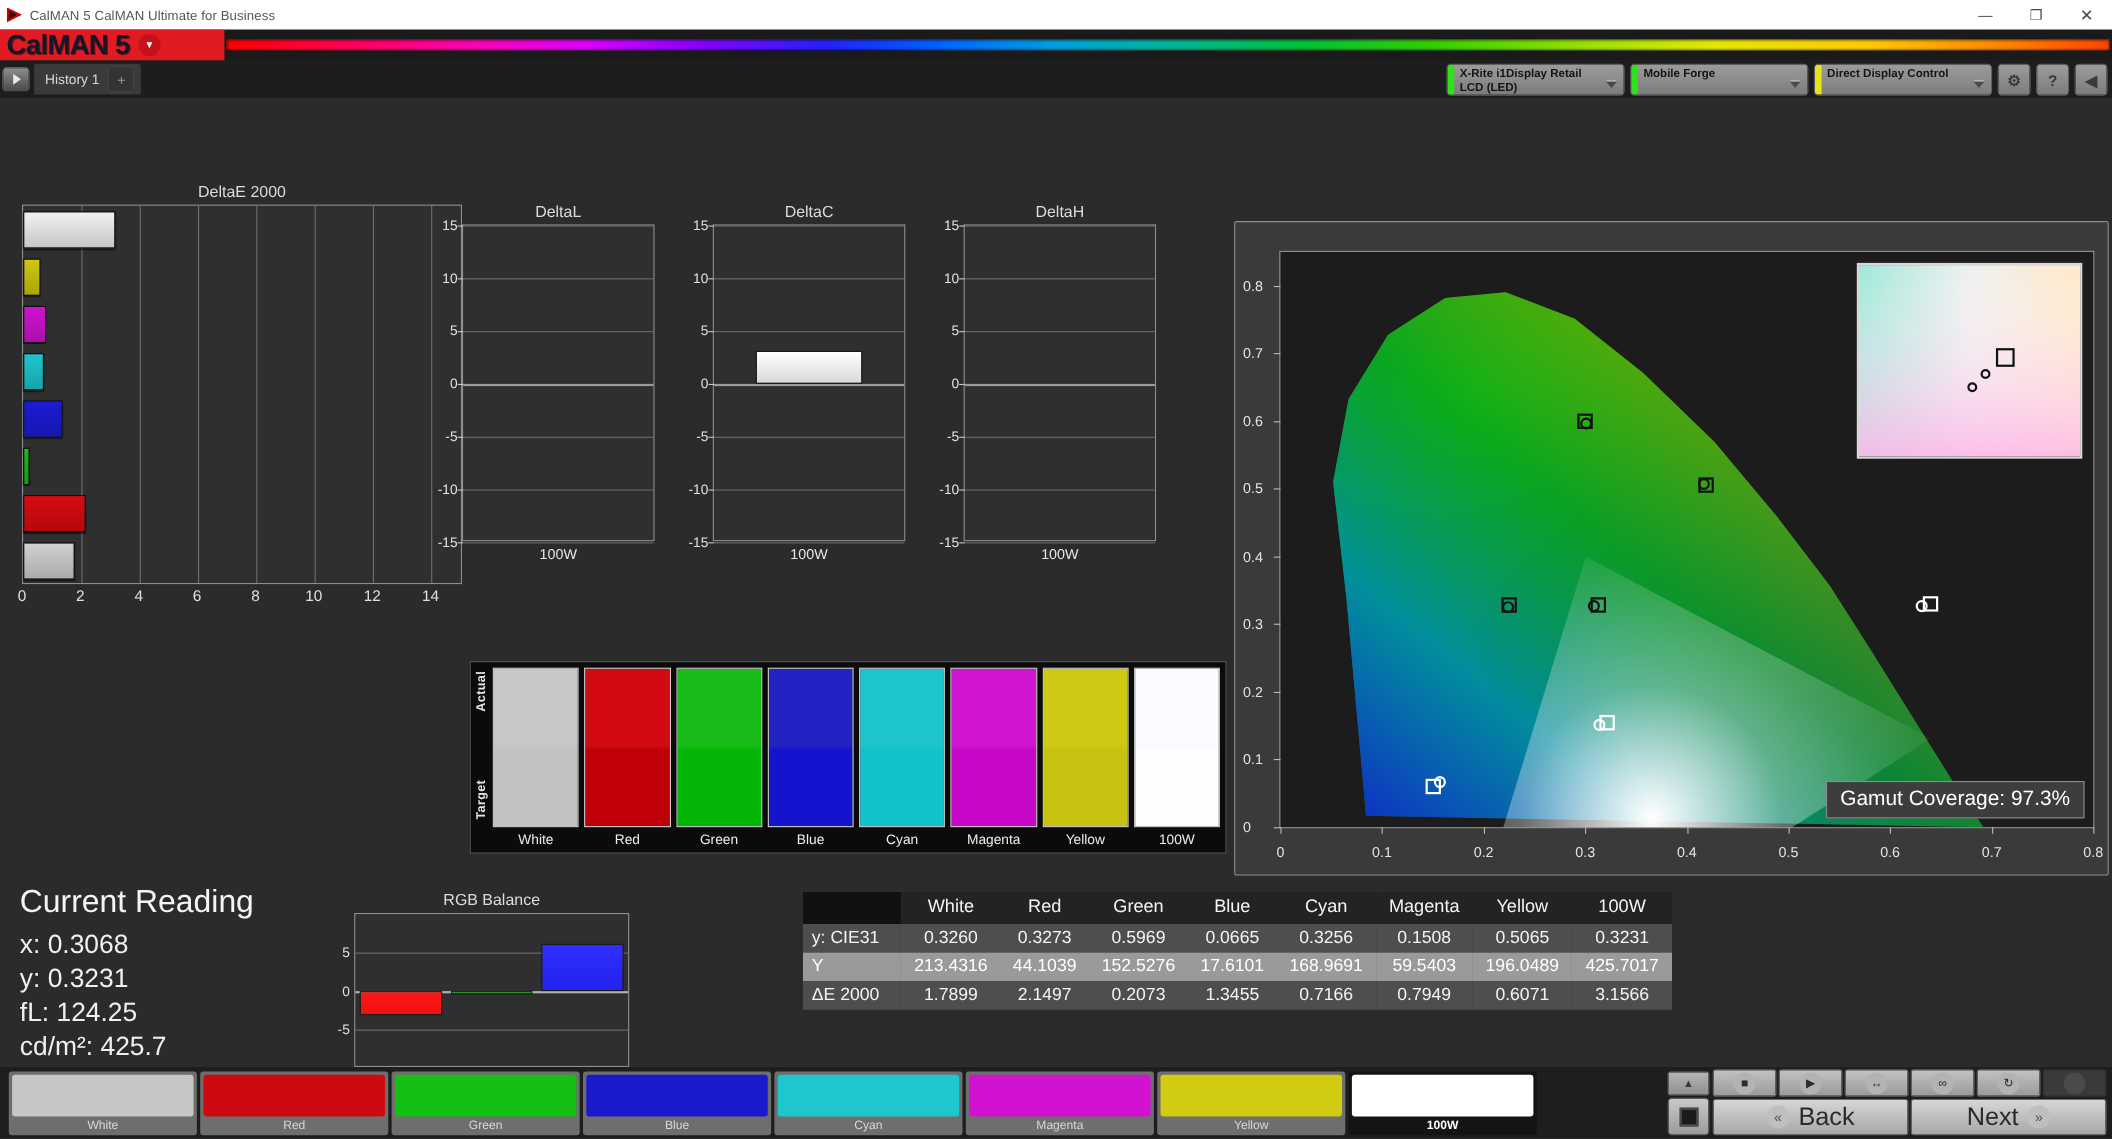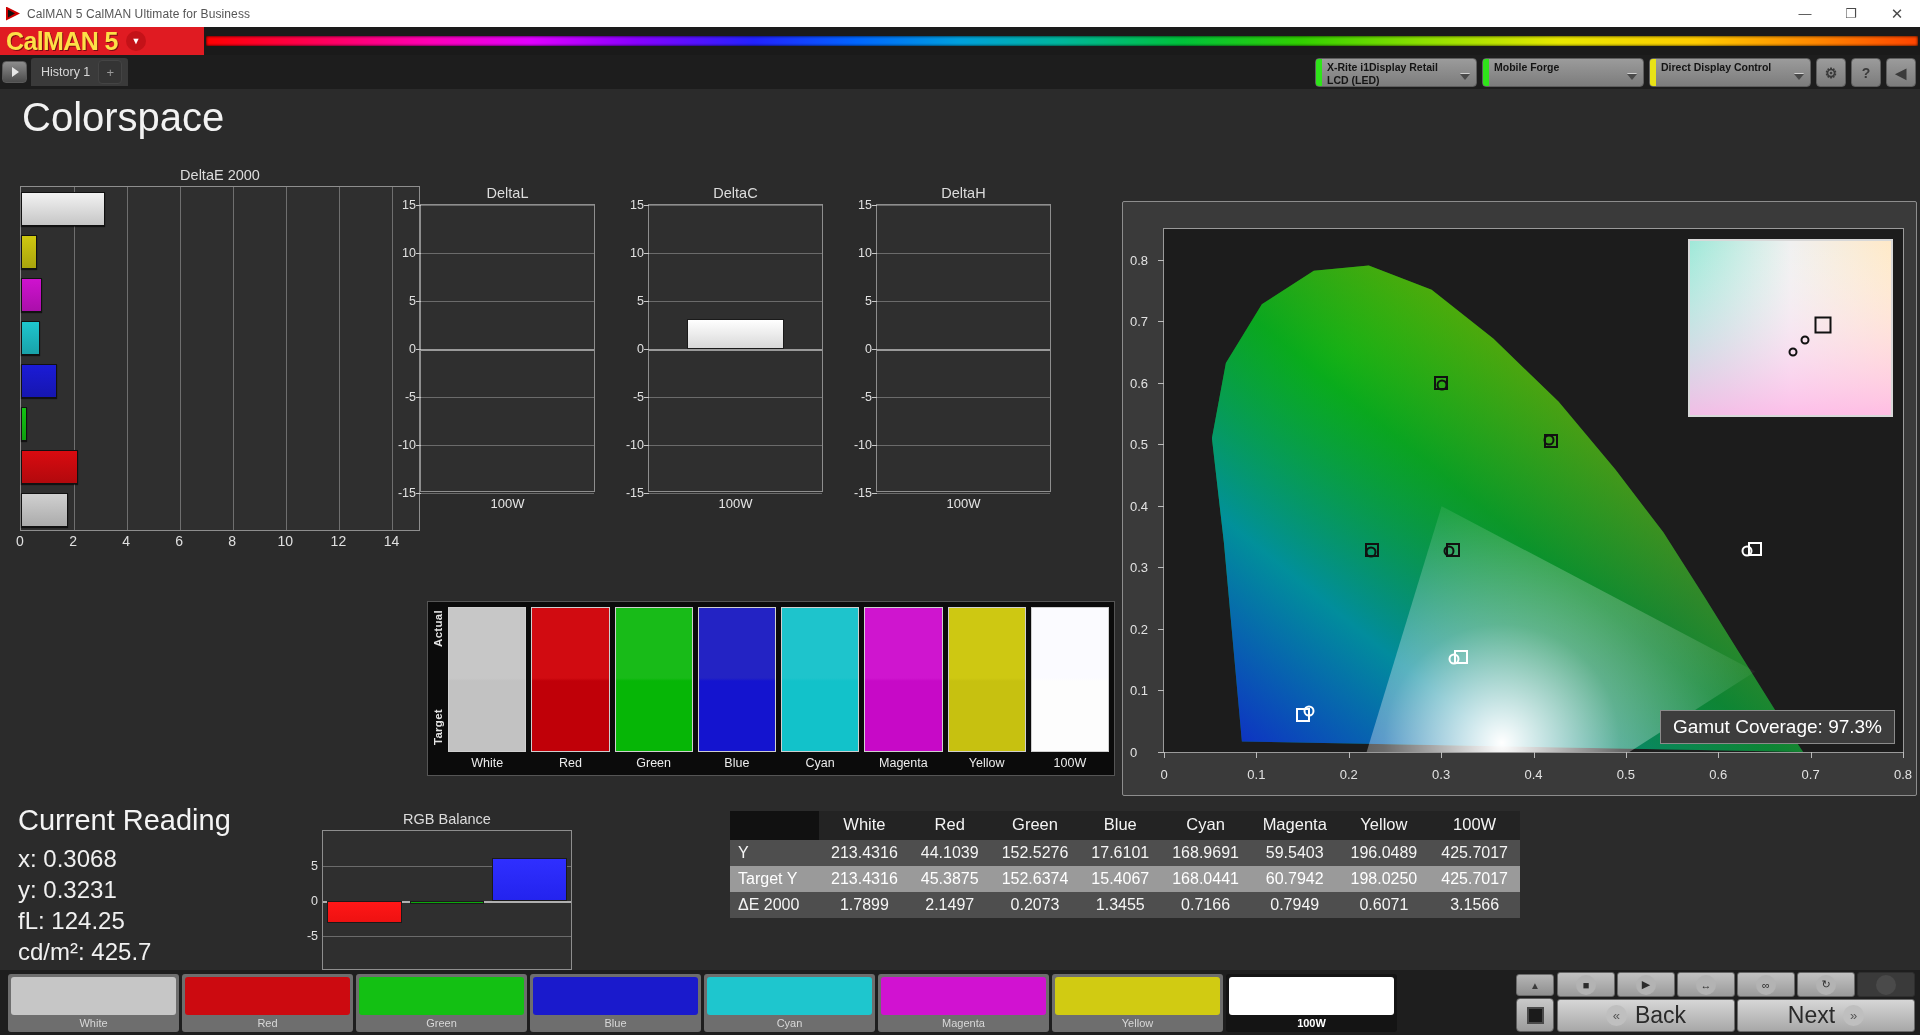--- a/index.html
+++ b/index.html
@@ -33,21 +33,21 @@
           color: #4a4a4a; font-size: 13px; }
   .wbtn.close { font-size: 15px; }
 
   
   .brandbar { height: 28px; background: #1a1a1a; display: flex; align-items: stretch; position: relative; }
   .brandlogo {
     background: #e01b22; width: 204px; display: flex; align-items: center; padding-left: 6px;
     position: relative;
   }
   .brandlogo .bt {
-    font-size: 25px; font-weight: bold; color: #fde047; letter-spacing: -0.6px;
+    font-size: 25px; font-weight: bold; color: #0f172a; letter-spacing: -0.6px;
     text-shadow: 1px 1px 0 #7a0d11; line-height: 1; text-align: center;
   }
   .brand-caret {
     width: 20px; height: 20px; border-radius: 50%; background: #c41218;
     margin-left: 8px; display: flex; align-items: center; justify-content: center;
     color: #fff; font-size: 9px;
   }
   .gradbar {
     flex: 1; margin: 9px 2px 9px 2px; height: 10px; align-self: center;
     background: linear-gradient(to right,
@@ -295,21 +295,20 @@
     </div>
 
     <div class="sqbtn">⚙</div>
     <div class="sqbtn">?</div>
     <div class="sqbtn">◀</div>
   </div>
 </div>
 
 <div class="stage">
 
-  <div class="page-title">Colorspace</div>
 
   <div class="pframe" id="de-panel">
     <div class="ptitle">DeltaE 2000</div>
     <div class="plot" id="de-plot">
         <div class="de-vline" style="left: 53.0667px;"></div>
         <div class="de-vline" style="left: 106.133px;"></div>
         <div class="de-vline" style="left: 159.2px;"></div>
         <div class="de-vline" style="left: 212.267px;"></div>
         <div class="de-vline" style="left: 265.333px;"></div>
         <div class="de-vline" style="left: 318.4px;"></div>
@@ -567,39 +566,39 @@
             <th>Green</th>
             <th>Blue</th>
             <th>Cyan</th>
             <th>Magenta</th>
             <th>Yellow</th>
             <th>100W</th>
           </tr>
         </thead>
       <tbody id="dt-body">
           <tr>
+            <td class="rowhead">y: CIE31</td>
+            <td>0.3260</td>
+            <td>0.3273</td>
+            <td>0.5969</td>
+            <td>0.0665</td>
+            <td>0.3256</td>
+            <td>0.1508</td>
+            <td>0.5065</td>
+            <td>0.3231</td>
+          </tr>
+          <tr>
             <td class="rowhead">Y</td>
             <td>213.4316</td>
             <td>44.1039</td>
             <td>152.5276</td>
             <td>17.6101</td>
             <td>168.9691</td>
             <td>59.5403</td>
             <td>196.0489</td>
-            <td>425.7017</td>
-          </tr>
-          <tr>
-            <td class="rowhead">Target Y</td>
-            <td>213.4316</td>
-            <td>45.3875</td>
-            <td>152.6374</td>
-            <td>15.4067</td>
-            <td>168.0441</td>
-            <td>60.7942</td>
-            <td>198.0250</td>
             <td>425.7017</td>
           </tr>
           <tr>
             <td class="rowhead">ΔE 2000</td>
             <td>1.7899</td>
             <td>2.1497</td>
             <td>0.2073</td>
             <td>1.3455</td>
             <td>0.7166</td>
             <td>0.7949</td>

